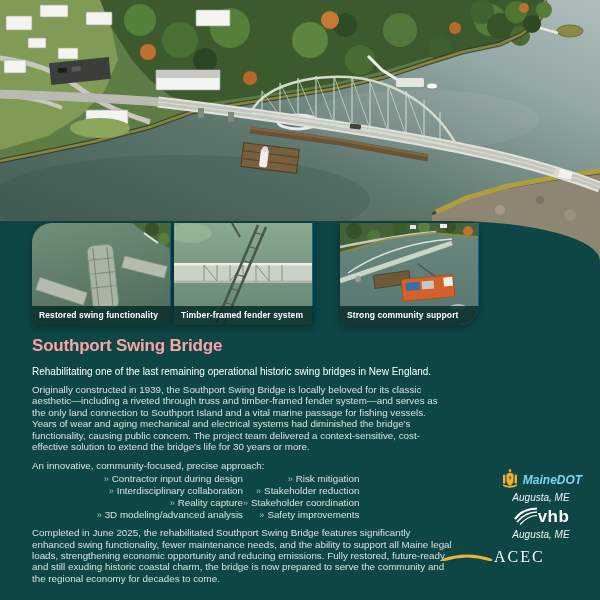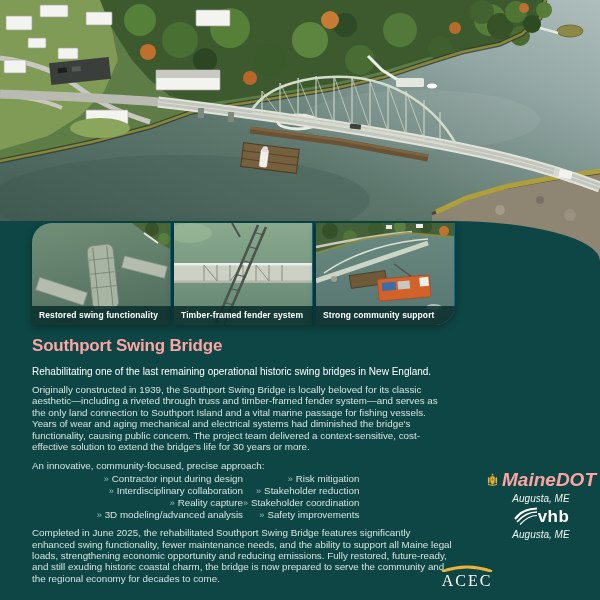--- a/index.html
+++ b/index.html
@@ -14,21 +14,21 @@
     position:absolute;left:0;top:221px;width:600px;height:379px;
     background:#0d4644;border-top-right-radius:150px 40px;
   }
   
   .thumbs{position:absolute;top:223px;left:32px;display:flex;gap:3px;}
   .thumb{
     width:139px;height:102px;position:relative;overflow:hidden;
     background:#0369a1;box-shadow:0 2px 7px rgba(0,0,0,.35);
   }
   .thumb.first{border-top-left-radius:20px;}
-  .thumb.last{border-bottom-right-radius:20px;}
+  .thumb.last{border-bottom-right-radius:20px;margin-left:24px;}
   .thumb svg{position:absolute;top:0;left:0;}
   .caption{
     position:absolute;left:0;right:0;bottom:0;height:19px;
     background:rgba(8,45,42,.85);color:#ffffff;
     font-size:8.5px;font-weight:bold;line-height:19px;padding-left:7px;
     letter-spacing:.1px;white-space:nowrap;
   }
   
   .content{position:absolute;left:32px;top:336px;width:424px;color:#d5e3e0;}
   .title{font-size:17px;font-weight:bold;color:#fca5a5;margin:0;letter-spacing:-.2px;}
@@ -39,25 +39,25 @@
   .bullets{display:flex;margin:2px 0 0;text-align:right;}
   .col{list-style:none;margin:0;padding:0;}
   .col.left{width:211px;}
   .col li{font-size:9.8px;line-height:1.22;}
   .marker{color:#9bc2ba;margin-right:3px;font-size:9px;}
   
   .logo-block{position:absolute;width:110px;text-align:center;color:#fff;}
   #mainedot{left:486px;top:469px;}
   #vhb{left:486px;top:507px;}
   .logo-row{display:flex;align-items:center;justify-content:center;gap:3px;}
-  .mainedot-name{font-size:19px;font-weight:bold;font-style:italic;color:#fca5a5;text-align:center;}
+  .mainedot-name{font-size:12px;font-weight:bold;font-style:italic;color:#7dd3fc;text-align:center;}
   .vhb-name{font-size:17px;font-weight:bold;color:#ffffff;letter-spacing:.5px;margin-left:-3px;}
   .logo-loc{font-size:10px;font-style:italic;color:#eef6f4;margin-top:2px;}
   #acec{position:absolute;left:440px;top:548px;display:flex;align-items:center;gap:8px;}
-  .acec-left{display:flex;flex-direction:column;align-items:center;margin-top:16px;}
+  .acec-left{display:flex;flex-direction:row;align-items:center;}
   .acec-name{font-family:"Liberation Serif",serif;font-size:16px;color:#ffffff;letter-spacing:2px;line-height:1;margin-top:1px;}
   .acec-line1{font-size:9.5px;color:#ffffff;letter-spacing:1.6px;line-height:1.15;}
   .acec-line2{font-size:7.5px;font-weight:bold;color:#e9b43c;letter-spacing:.5px;line-height:1.2;}
 </style>
 </head>
 <body>
 
 <div class="photo">
   <svg width="600" height="262" viewBox="0 0 600 262">
     <defs>

